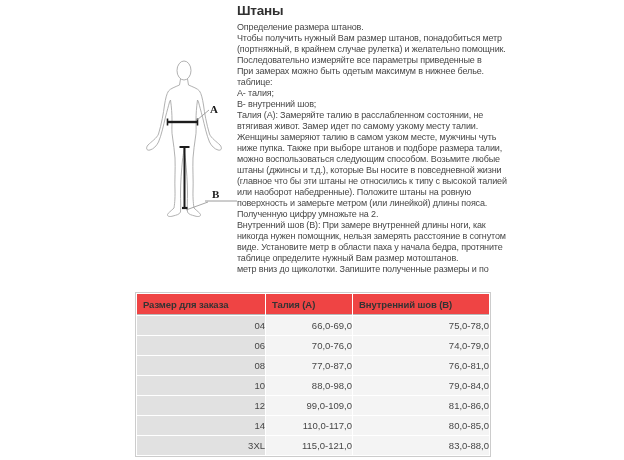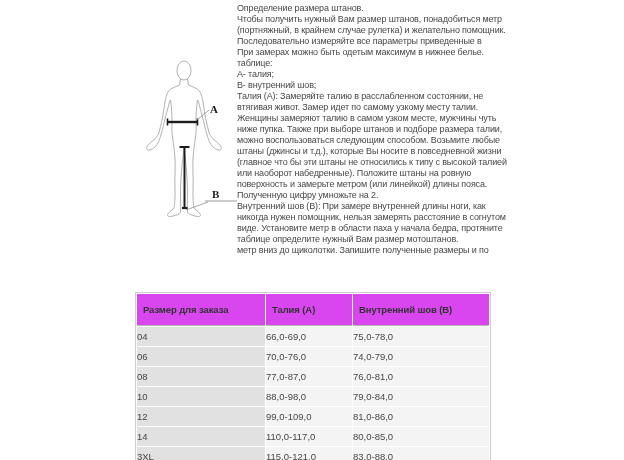--- a/index.html
+++ b/index.html
@@ -52,32 +52,32 @@
     position: absolute; left: 135px; top: 292px;
     border-collapse: separate; border-spacing: 1px;
     table-layout: fixed;
     border: 1px solid var(--table-border);
     background: #fff;
   }
   table.size-table col.c1 { width: 128px; }
   table.size-table col.c2 { width: 86px; }
   table.size-table col.c3 { width: 136px; }
   table.size-table th {
-    height: 32px;
-    background: #d946ef;
+    height: 21px;
+    background: #ef4444;
     border-bottom: 1px solid var(--header-border);
     font-size: 9.5px; font-weight: bold; color: #333;
     text-align: left; padding: 0 0 0 6px;
     letter-spacing: -0.1px;
     vertical-align: middle;
   }
   table.size-table td {
     height: 19px;
     font-size: 9.5px; color: #464646;
-    text-align: left; vertical-align: middle;
+    text-align: right; vertical-align: middle;
     padding: 0;
   }
   td.size-cell { background: var(--col-size-bg); }
   td.value-cell { background: var(--col-value-bg); }
 
   .measure-label {
     font-family: "Liberation Serif", serif;
     font-weight: bold; font-size: 11px;
     fill: #1a1a1a;
   }
@@ -149,20 +149,21 @@
         <line x1="37.5" y1="90" x2="47.5" y2="90" stroke="var(--measure-color)" stroke-width="2"></line>
         <line x1="40" y1="151" x2="45.5" y2="151" stroke="var(--measure-color)" stroke-width="2.2"></line>
       </g>
       <line x1="44" y1="153" x2="66" y2="145" stroke="#8f8f8f" stroke-width="0.8"></line>
       <line x1="63" y1="144" x2="95" y2="144" stroke="#9a9a9a" stroke-width="1"></line>
       <text class="measure-label" x="70" y="141">B</text>
     </svg>
   </div>
 
   <div class="content">
+    <h1 class="title">Штаны</h1>
     <div class="lines">
 
         <div class="line">Определение размера штанов.</div>
 
         <div class="line">Чтобы получить нужный Вам размер штанов, понадобиться метр</div>
 
         <div class="line">(портняжный, в крайнем случае рулетка) и желательно помощник.</div>
 
         <div class="line">Последовательно измеряйте все параметры приведенные в</div>
 

